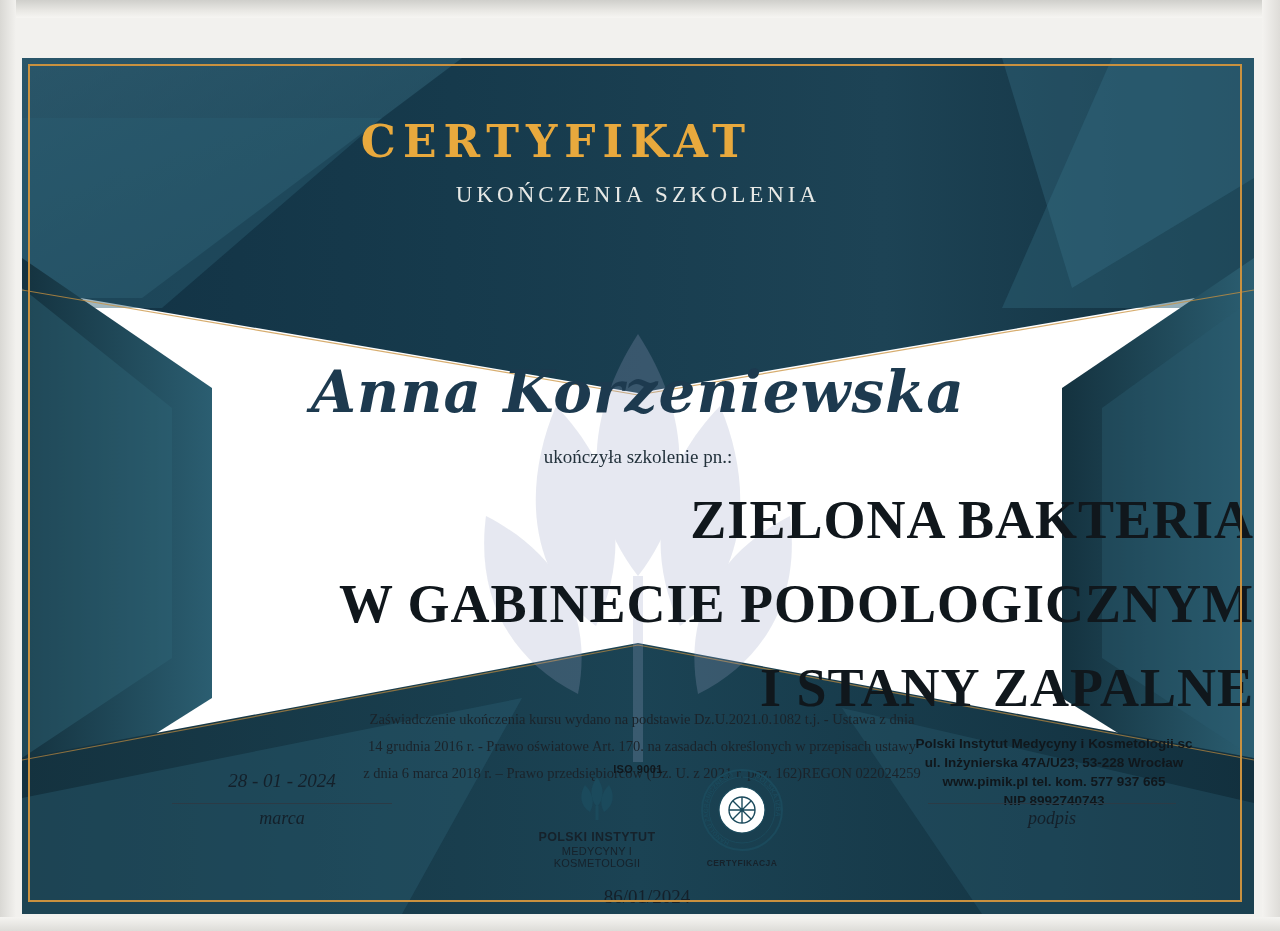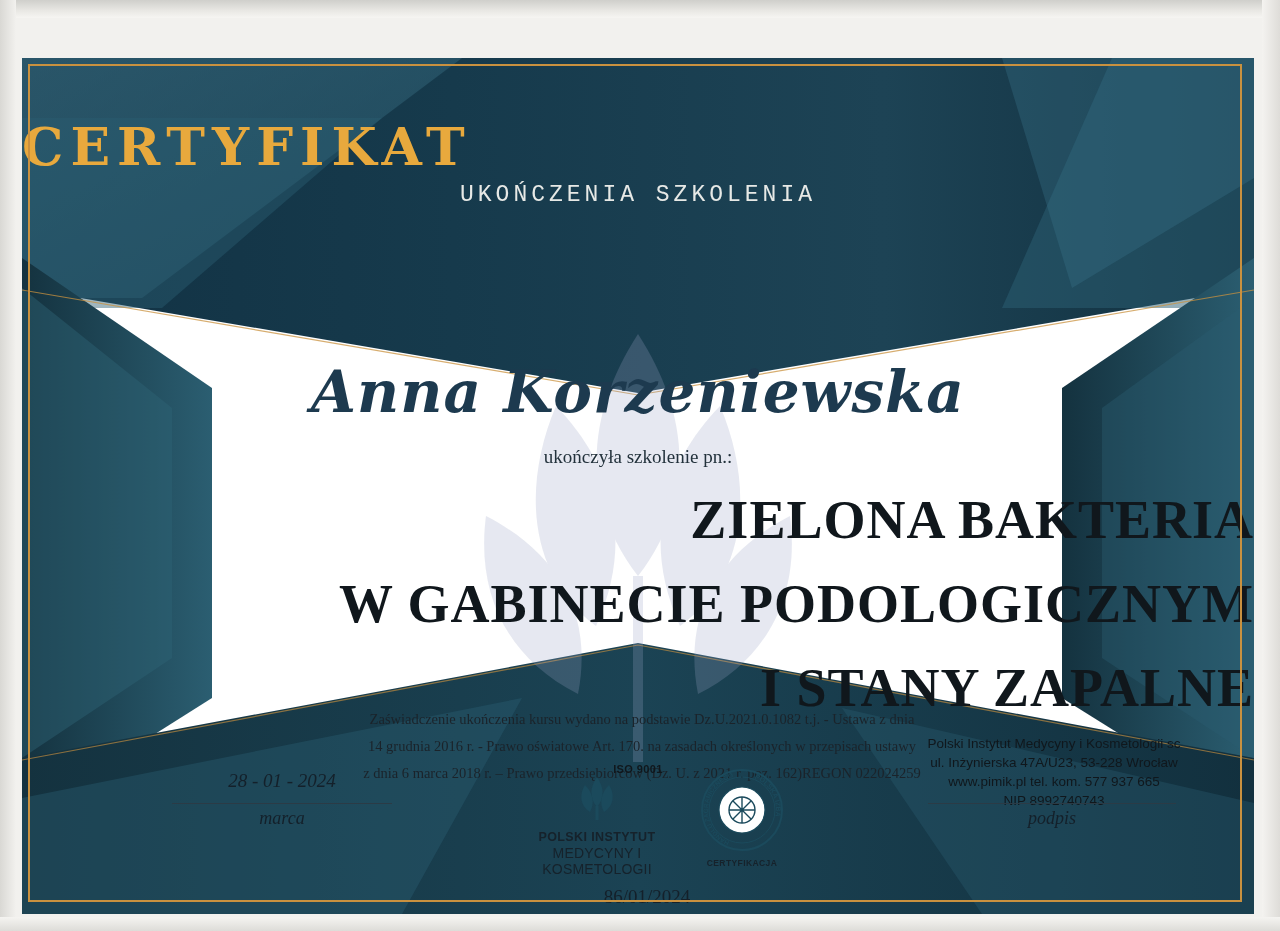--- a/index.html
+++ b/index.html
@@ -135,21 +135,21 @@
 
   .inst-block {
     position: absolute;
     z-index: 20;
     right: 60px;
     top: 676px;
     width: 280px;
     text-align: center;
     color: #10171c;
     font-family: "Liberation Sans", sans-serif;
-    font-weight: 400;
+    font-weight: 700;
     font-size: 13.5px;
     line-height: 19px;
   }
 
   .date-value {
     position: absolute;
     z-index: 20;
     left: 150px;
     top: 712px;
     width: 220px;
@@ -229,21 +229,21 @@
     color: #16222b;
     font-family: "Liberation Sans", sans-serif;
     font-weight: 700;
     font-size: 12.5px;
     letter-spacing: .4px;
     margin-top: 4px;
   }
   .pimik-sub {
     color: #16222b;
     font-family: "Liberation Sans", sans-serif;
-    font-size: 14px;
+    font-size: 11px;
     letter-spacing: .2px;
     margin-top: 1px;
   }
 
   .kig-seal {
     position: absolute;
     z-index: 22;
     left: 655px;
     top: 710px;
     width: 130px;
@@ -270,36 +270,36 @@
     font-size: 19px;
   }
 
   
   .heading-main {
     position: absolute;
     z-index: 20;
     left: 0;
     top: 58px;
     width: 1069px;
-    text-align: left;
+    text-align: center;
     color: #e8a93d;
     font-family: "DejaVu Serif", serif;
     font-weight: 700;
-    font-size: 52px;
+    font-size: 44px;
     letter-spacing: 7px;
   }
   .heading-sub {
     position: absolute;
     z-index: 20;
     left: 0;
     top: 124px;
     width: 1232px;
     text-align: center;
     color: #e7e9e6;
-    font-family: Liberation Mono, monospace;
+    font-family: Liberation Serif, serif;
     font-size: 23px;
     letter-spacing: 4px;
   }
 
   .watermark {
     position: absolute;
     z-index: 10;
     left: 406px;
     top: 268px;
     width: 420px;

